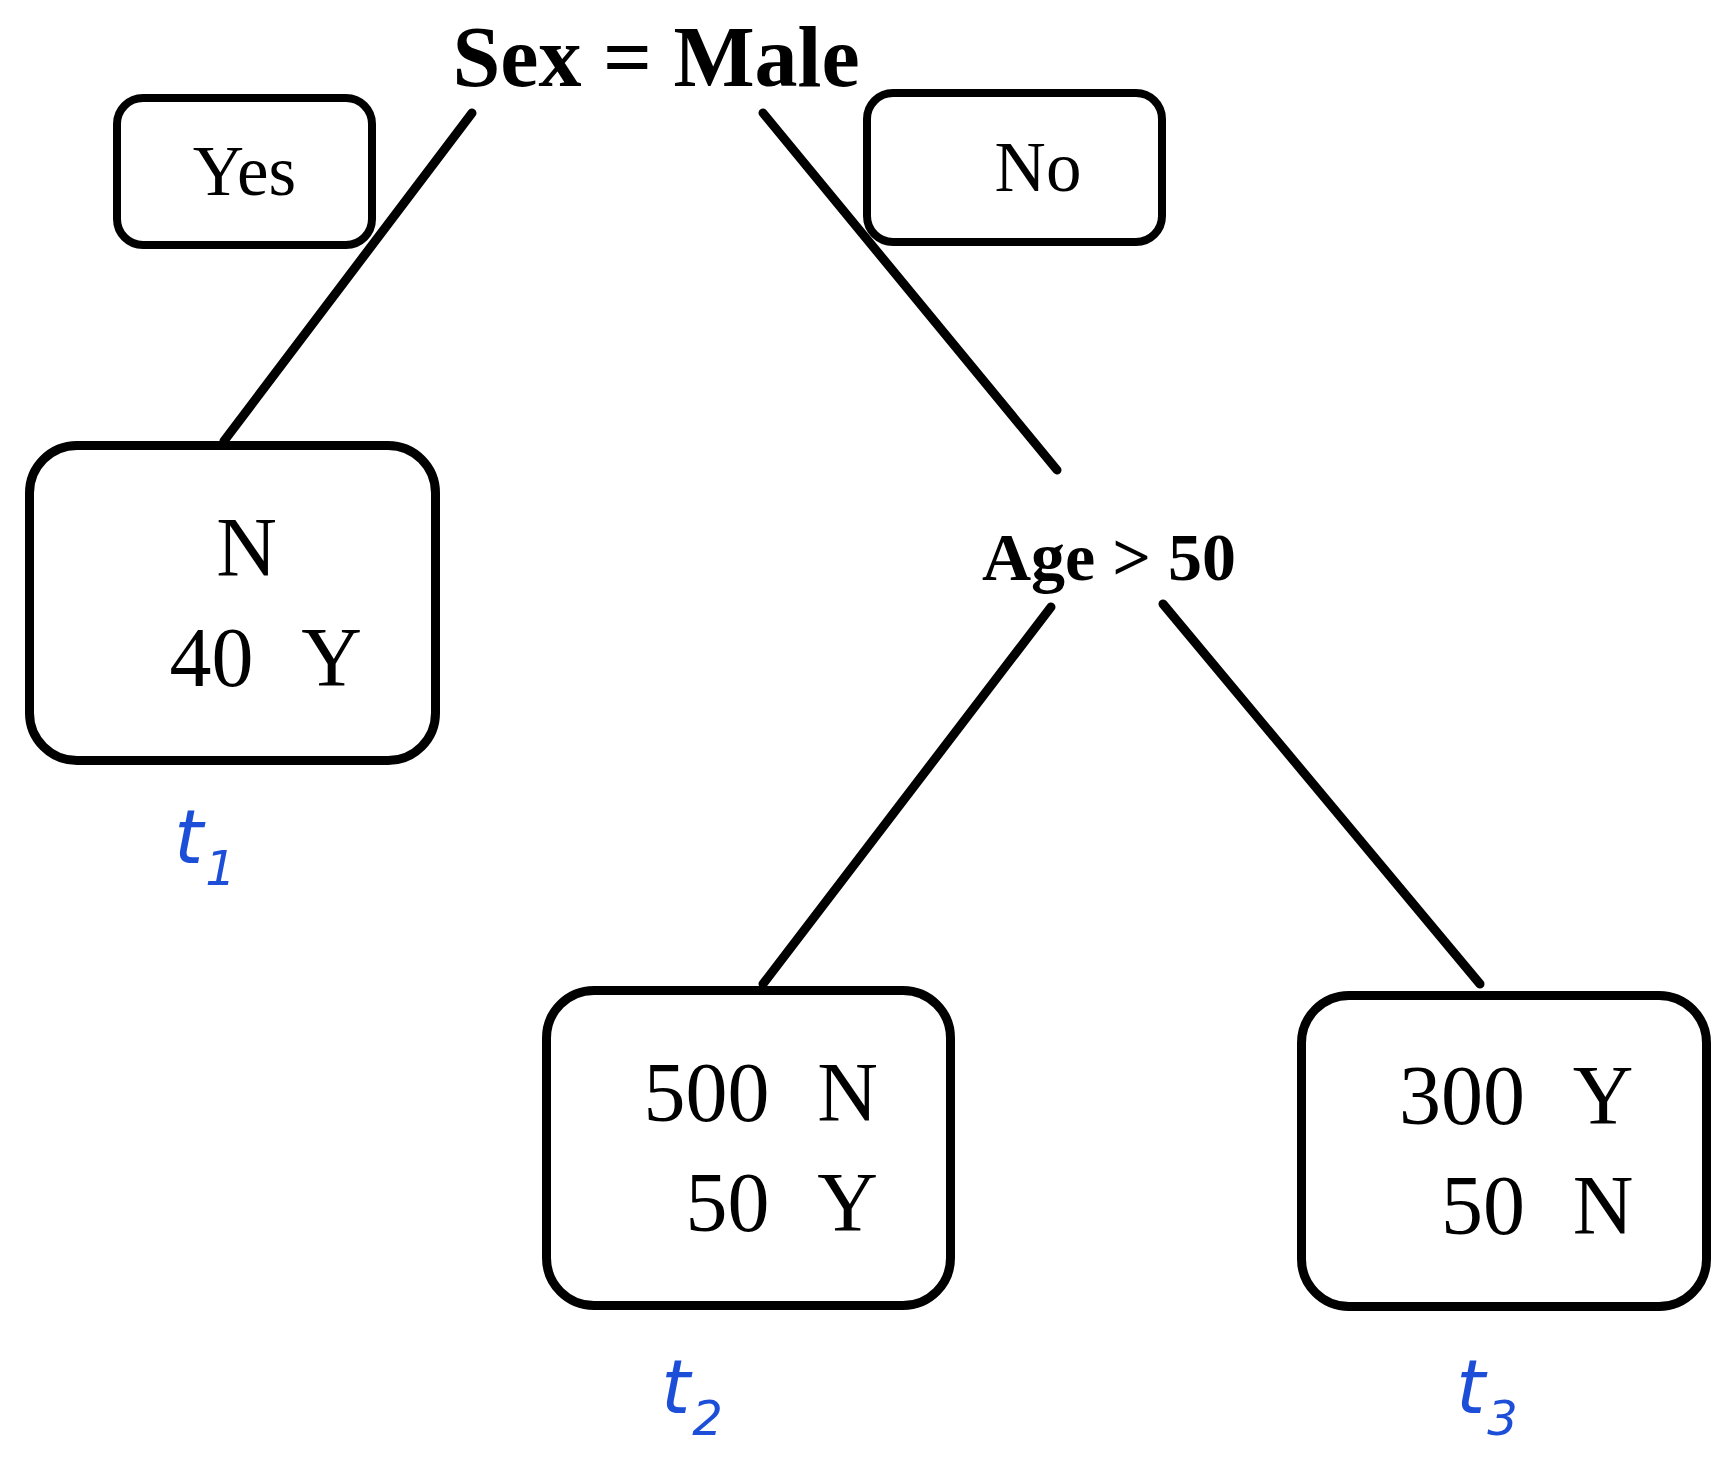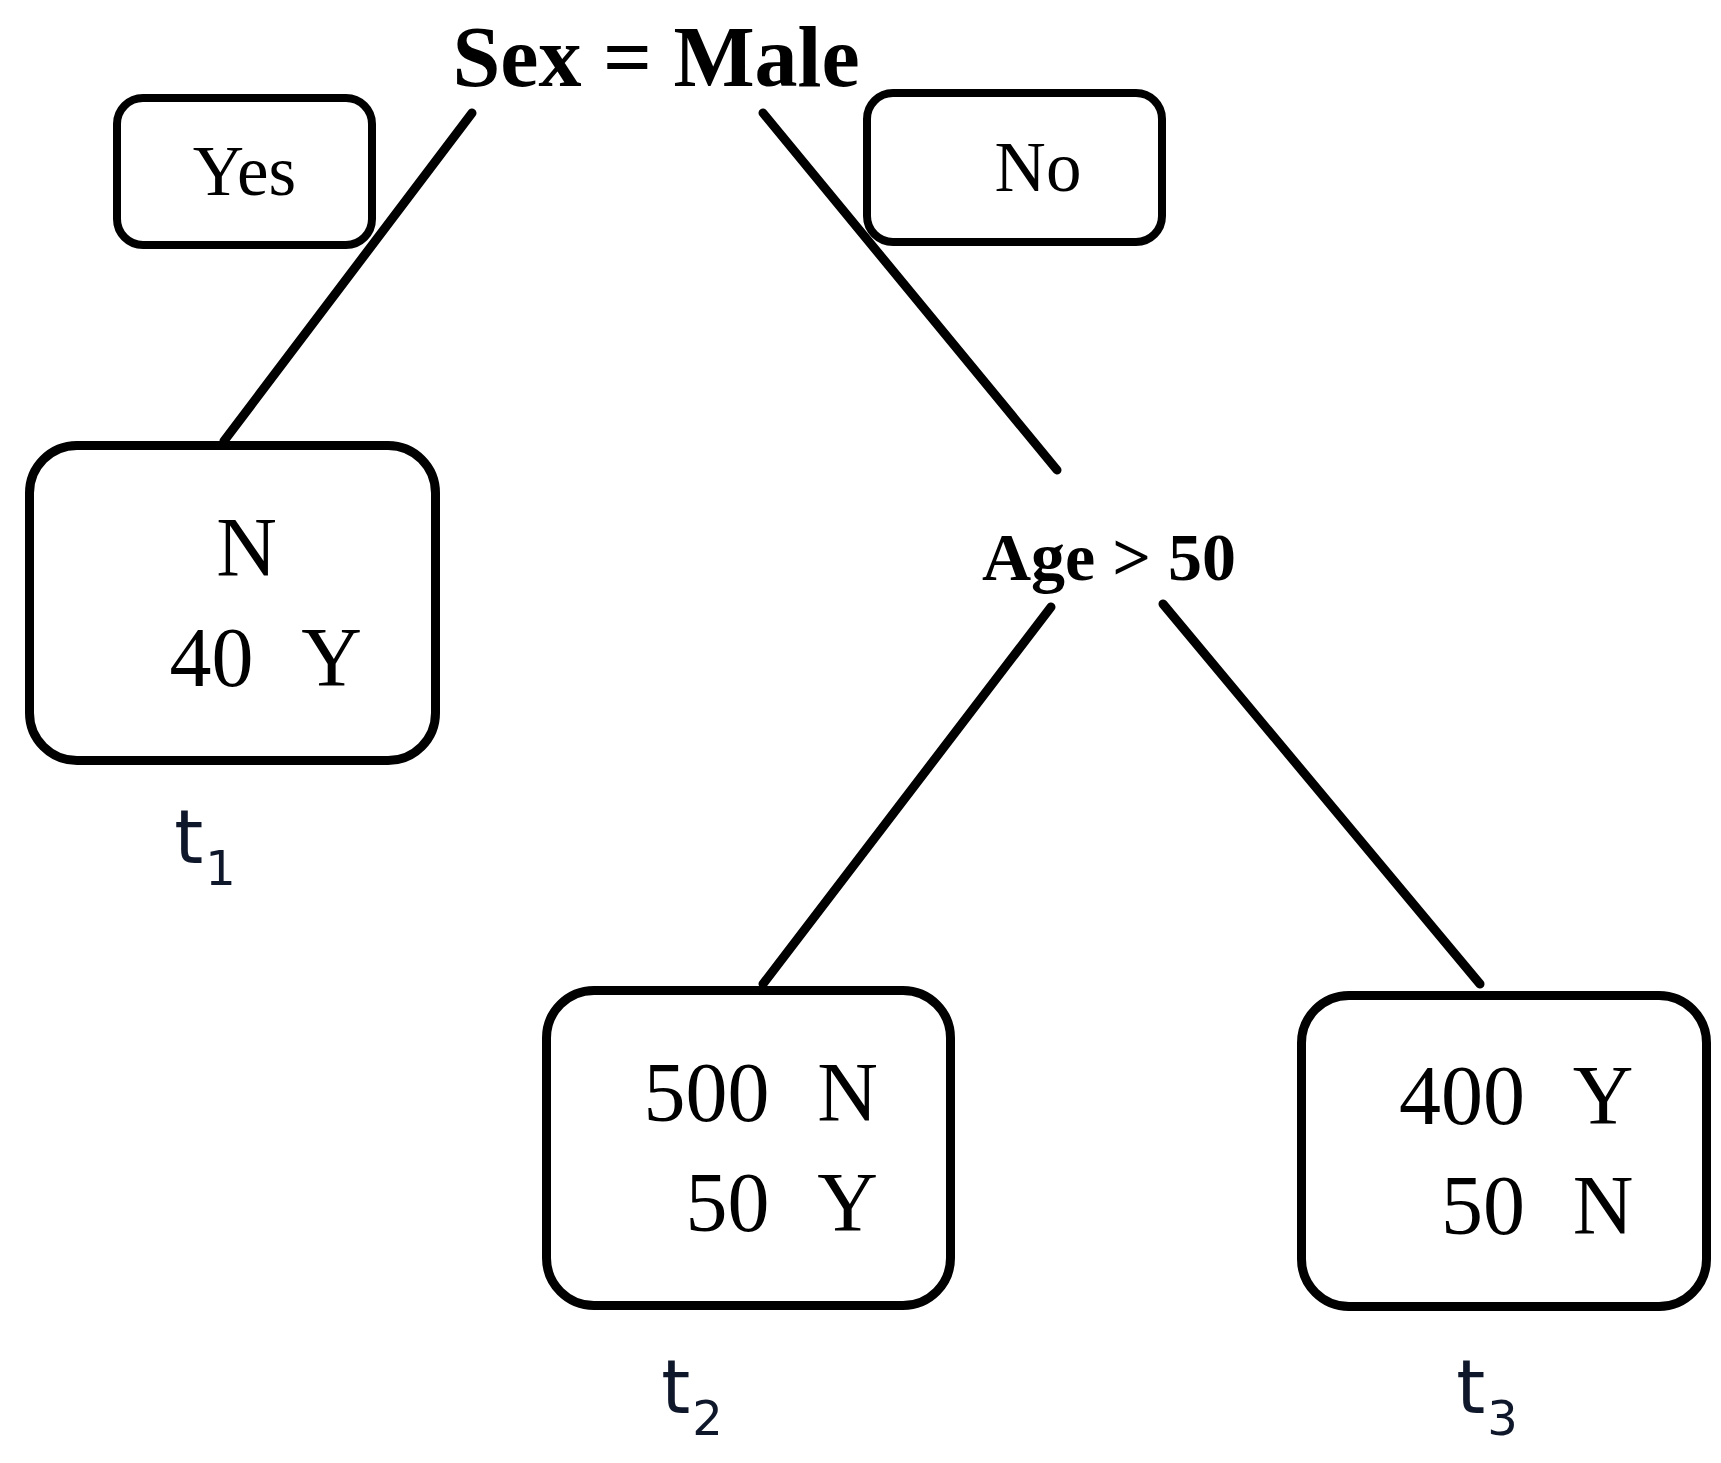--- a/index.html
+++ b/index.html
@@ -83,24 +83,25 @@
   .leaf-class {
     display: inline-block;
     width: 100px;
     margin-left: 28px;
     text-align: center;
   }
   .t-label {
     position: absolute;
     transform: translateX(-50%);
     font-family: "DejaVu Sans", sans-serif;
+    font-style: italic;
     font-size: 74px;
     line-height: 1;
     white-space: nowrap;
-    color: #0f172a;
+    color: #1d4ed8;
   }
   .t-label sub {
     font-size: 48px;
     line-height: 1;
     vertical-align: -22px;
     margin-left: 2px;
   }
 </style>
 </head>
 <body>
@@ -142,21 +143,21 @@
       <span class="leaf-class">N</span>
     </div>
     <div class="leaf-row">
       <span class="leaf-count">50</span>
       <span class="leaf-class">Y</span>
     </div>
   </div>
 
   <div class="leaf-box leaf-t3">
     <div class="leaf-row">
-      <span class="leaf-count">400</span>
+      <span class="leaf-count">300</span>
       <span class="leaf-class">Y</span>
     </div>
     <div class="leaf-row">
       <span class="leaf-count">50</span>
       <span class="leaf-class">N</span>
     </div>
   </div>
 
   <div class="t-label" style="left:205px; top:800px;">
     <span>t</span><sub>1</sub>

